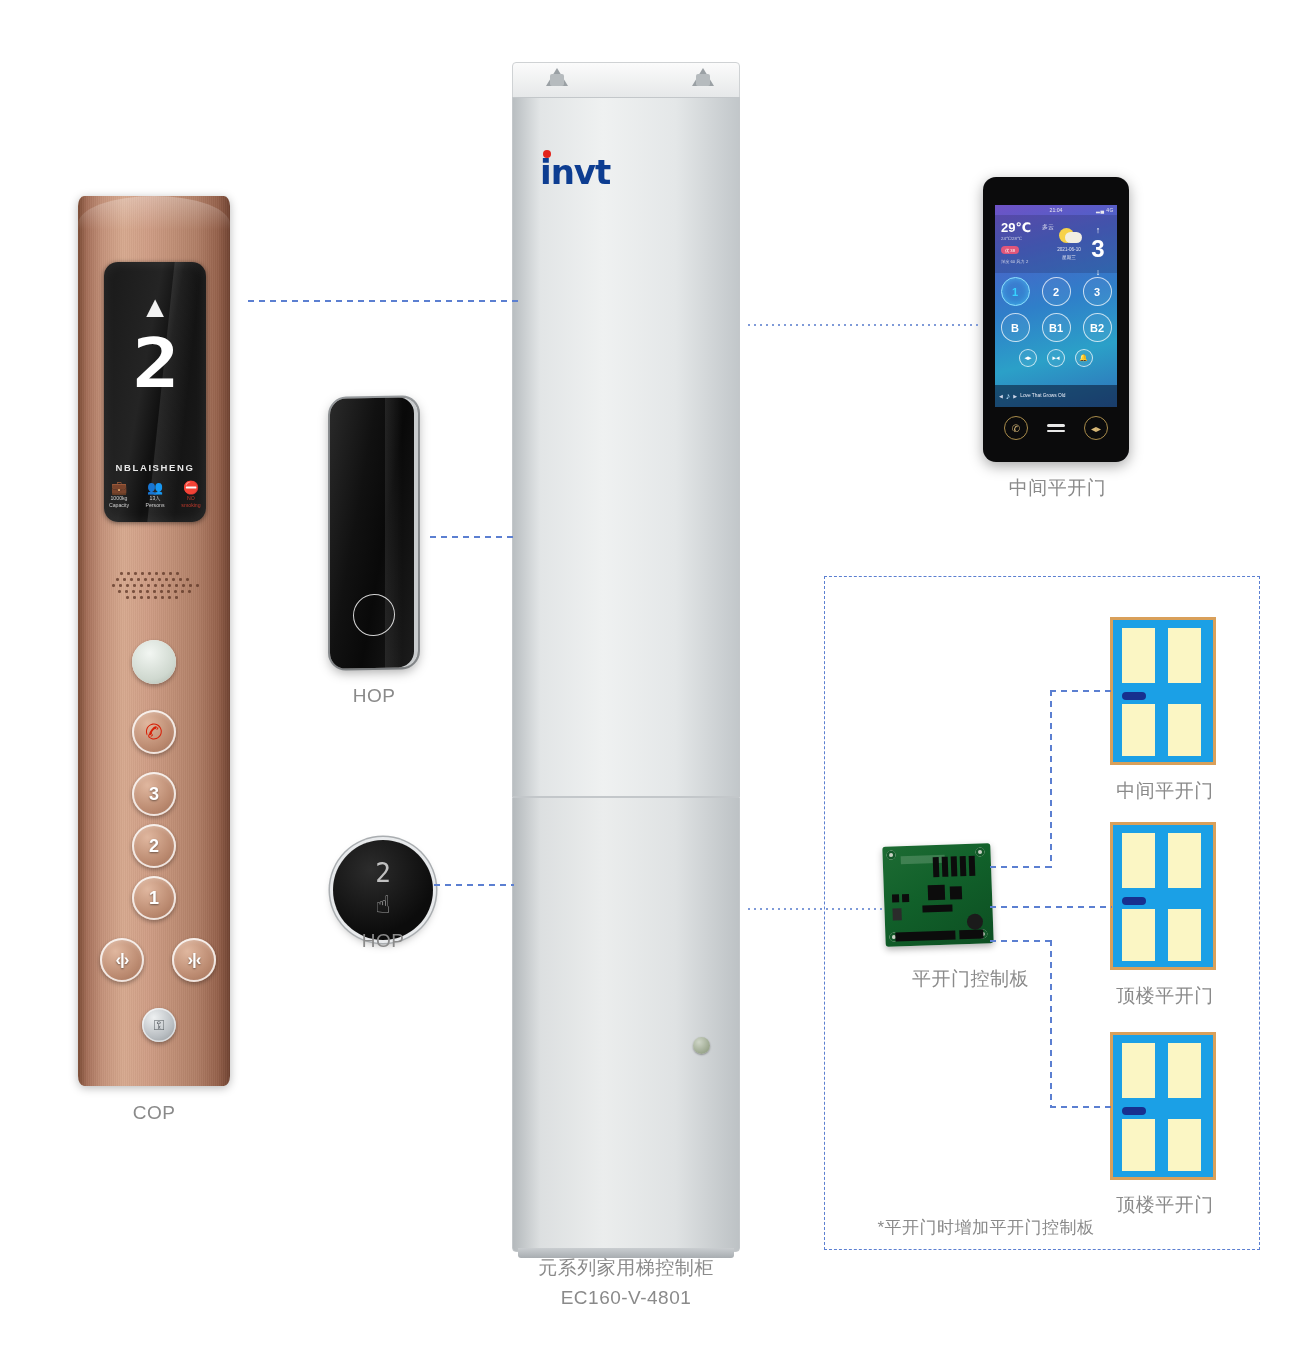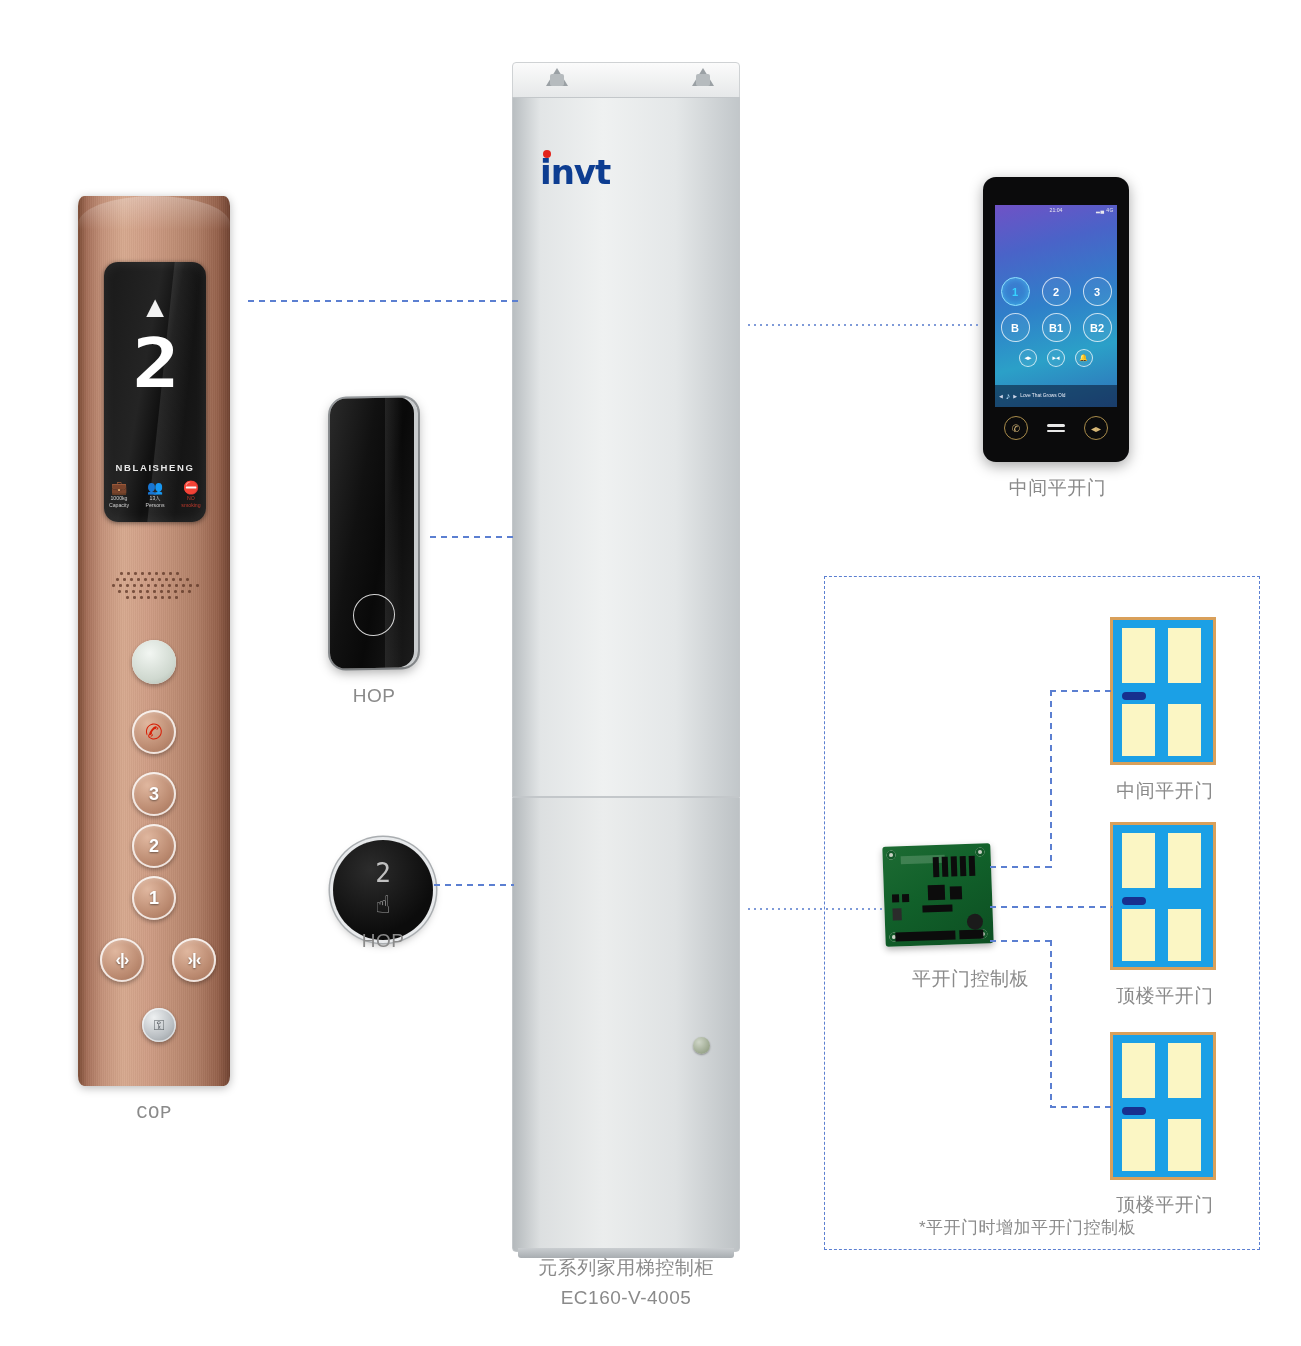--- a/index.html
+++ b/index.html
@@ -280,21 +280,21 @@
 <div class="btn abs" style="left:132px;top:876px;">1</div>
 <div class="btn abs" style="left:100px;top:938px;">
   <span class="dsym">‹|›</span>
 </div>
 <div class="btn abs" style="left:172px;top:938px;">
   <span class="dsym">›|‹</span>
 </div>
 <div id="keysw">
   <span>⚿</span>
 </div>
-<div class="cap abs" style="left:78px;top:1102px;width:152px;font-family:Liberation Mono, monospace;">COP</div>
+<div class="cap abs" style="left:78px;top:1102px;width:152px;">COP</div>
 
 <div class="abs" id="hop1">
   <div class="shine"></div>
   <div class="ring"></div>
 </div>
 <div class="cap abs" style="left:324px;top:685px;width:100px;">HOP</div>
 
 <div class="abs" id="hop2">
   <div class="num">2</div>
   <div class="hand">☝</div>
@@ -307,27 +307,45 @@
   <div class="hk" style="left:180px;"></div>
   <div class="upper"></div>
   <div class="lower"></div>
   <div class="base"></div>
   <div class="invtlogo">
     <span class="dot"></span><span>invt</span>
   </div>
   <div class="lock"></div>
 </div>
 <div class="cap abs" style="left:490px;top:1255px;width:272px;">元系列家用梯控制柜</div>
-<div class="cap abs" style="left:490px;top:1287px;width:272px;">EC160-V-4005</div>
+<div class="cap abs" style="left:490px;top:1287px;width:272px;">EC160-V-4801</div>
 
 <div class="abs" id="tscr">
   <div id="scrn">
     <div class="statbar">
       <span class="t">21:04</span>
       <span class="r">▂▄ 4G</span>
+    </div>
+    <div class="wx">
+      <span class="temp">29℃</span>
+      <span class="cond">多云</span>
+      <span class="range">24℃/28℃</span>
+      <span class="aqi">优 38</span>
+      <span class="humid">湿度 60  风力 2</span>
+      <span class="sun">
+        <span class="c1"></span>
+          <span class="c2"></span>
+      </span>
+      <span class="date">2021-06-10</span>
+      <span class="week">星期三</span>
+      <span class="flr">
+        <span class="up">↑</span>
+        <span class="n">3</span>
+        <span class="dn">↓</span>
+      </span>
     </div>
     <div class="kpad">
       <div class="krow">
         <div class="kbtn on">1</div>
         <div class="kbtn">2</div>
         <div class="kbtn">3</div>
       </div>
       <div class="krow">
         <div class="kbtn">B</div>
         <div class="kbtn">B1</div>
@@ -351,21 +369,21 @@
     <div class="nvl">
         <b></b>
         <b></b>
       </div>
     <div class="nvb">◂▸</div>
   </div>
 </div>
 <div class="cap abs" style="left:960px;top:475px;width:195px;">中间平开门</div>
 
 <div class="dashbox" style="left:824px;top:576px;width:436px;height:674px;"></div>
-<div class="cap abs" style="left:836px;top:1216px;width:300px;text-align:right;font-size:17px;">*平开门时增加平开门控制板</div>
+<div class="cap abs" style="left:836px;top:1216px;width:300px;text-align:center;font-size:17px;">*平开门时增加平开门控制板</div>
 
 <div class="abs" id="pcb">
   <span class="pad" style="left:4px;top:4px;"></span>
   <span class="pad" style="left:93px;top:4px;"></span>
   <span class="pad" style="left:4px;top:86px;"></span>
   <span class="pad" style="left:93px;top:86px;"></span>
   <span class="silk" style="left:18px;top:10px;width:44px;height:8px;opacity:.35;"></span>
   <i style="left:44px;top:40px;width:17px;height:15px;"></i>
   <i style="left:66px;top:42px;width:12px;height:13px;"></i>
   <i style="left:50px;top:12px;width:6px;height:20px;"></i>

